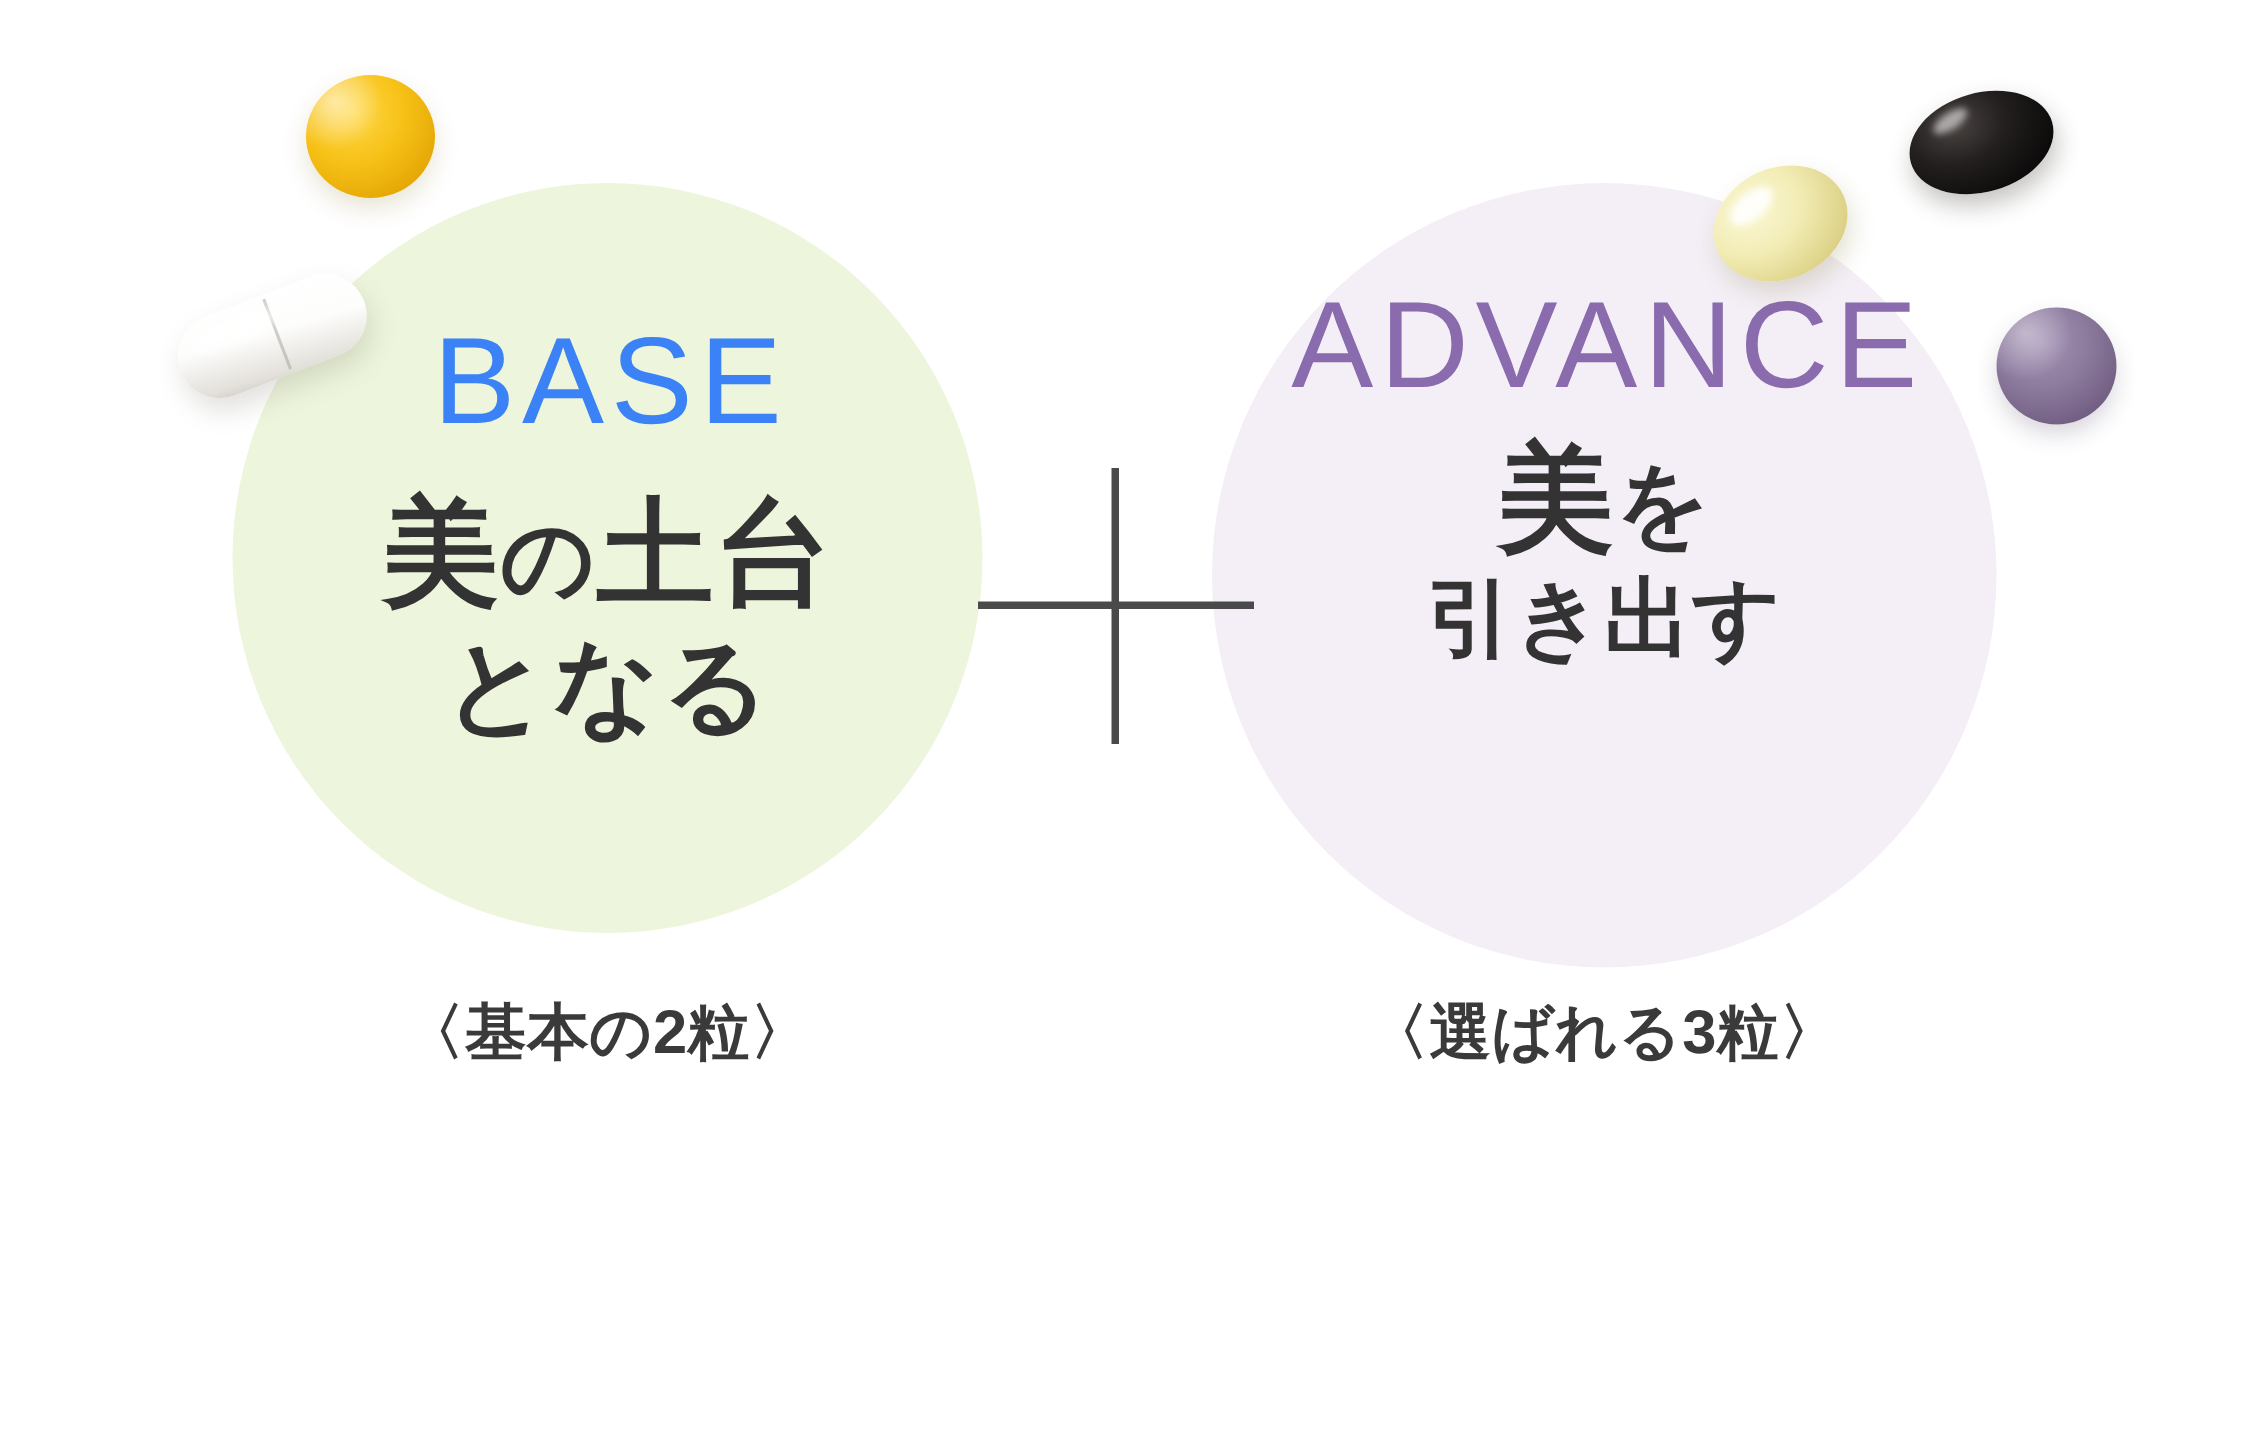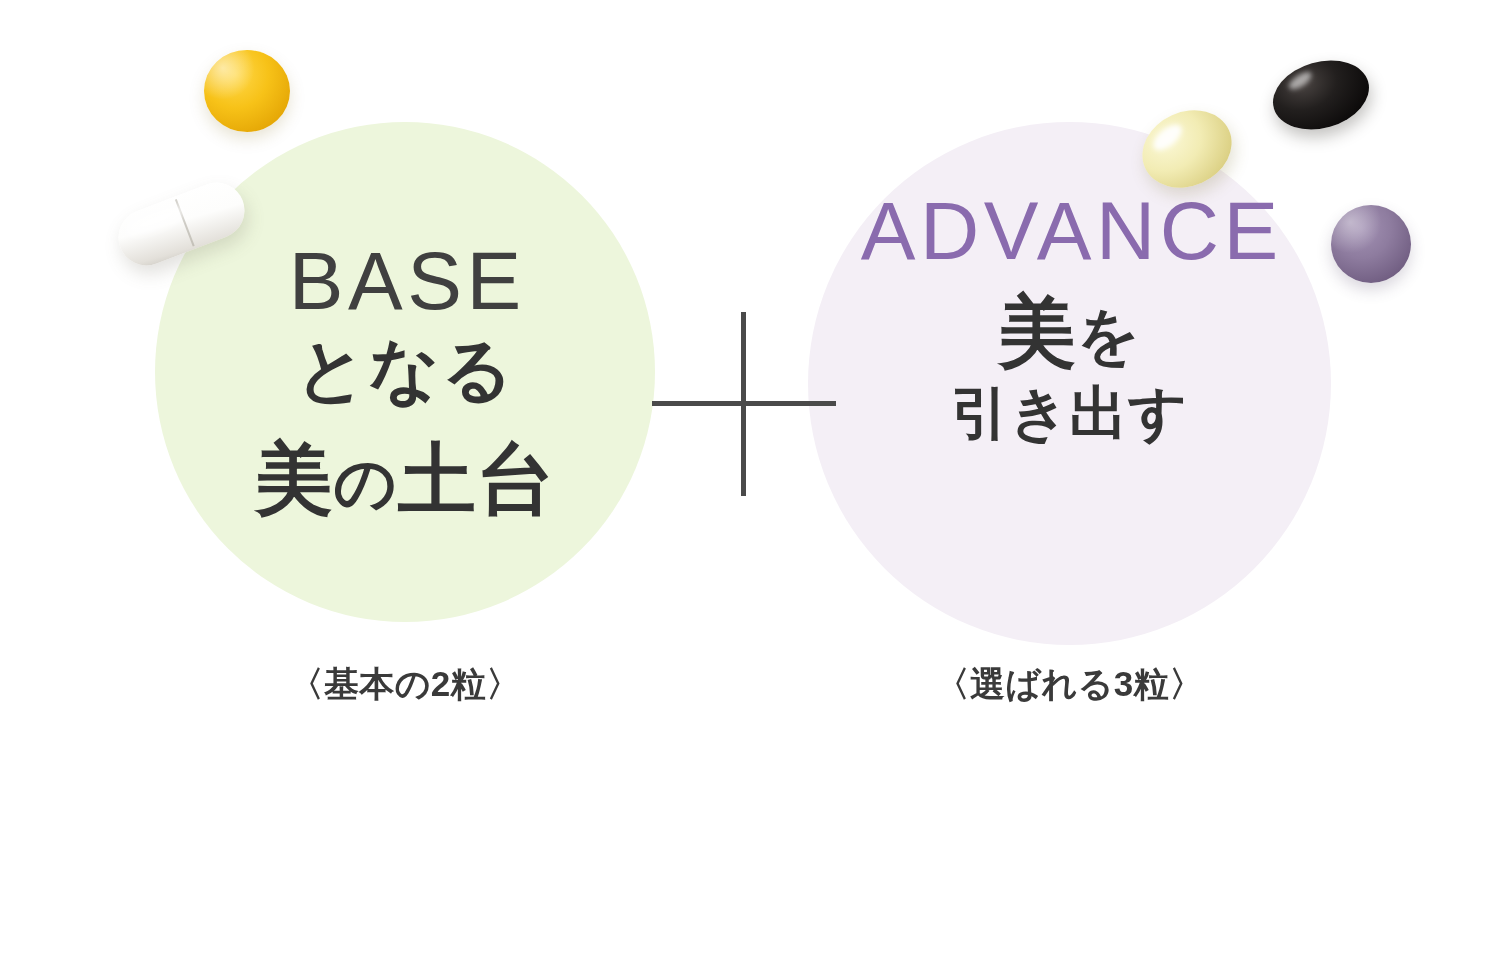--- a/index.html
+++ b/index.html
@@ -73,21 +73,21 @@
   #panel-advance{ left: 808px; top: 122px; width: 523px; }
 
   .eyebrow {
     font-size: 82px;
     line-height: 1;
     font-weight: 400;
     letter-spacing: 0.055em;
     text-indent: 0.055em;
     white-space: nowrap;
   }
-  #eyebrow-base    { color: #404040; margin-top: 118px; }
+  #eyebrow-base    { color: #3b82f6; margin-top: 92px; }
   #eyebrow-advance { color: #8a6bae; margin-top: 68px; }
 
   .jp {
     color: #333333;
     font-weight: 700;
     line-height: 1.04;
     white-space: nowrap;
   }
   .jp-line { display: block; }
 
@@ -97,21 +97,21 @@
 
   #jp-advance .jp-line-1 { font-size: 78px; margin-top: 20px; letter-spacing: 0.01em; }
   #jp-advance .jp-line-1 .sm { font-size: 62px; vertical-align: 2px; }
   #jp-advance .jp-line-2 { font-size: 58px; margin-top: 10px; letter-spacing: 0.01em; }
 
   
   .caption {
     position: absolute;
     text-align: center;
     color: #3a3a3a;
-    font-size: 35px;
+    font-size: 41px;
     font-weight: 700;
     letter-spacing: 0.01em;
     white-space: nowrap;
   }
   #caption-base    { left: 155px; top: 661px; width: 500px; }
   #caption-advance { left: 808px; top: 661px; width: 523px; }
 
   
   .pill { position: absolute; }
 
@@ -227,22 +227,22 @@
   <div class="circle" id="circle-advance"></div>
 
   <div id="plus-sign">
     <div class="bar-h"></div>
     <div class="bar-v"></div>
   </div>
 
   <div class="panel" id="panel-base">
     <div class="eyebrow" id="eyebrow-base">BASE</div>
     <div class="jp" id="jp-base">
+      <span class="jp-line jp-line-1"><span>美</span><span class="sm">の</span><span>土台</span></span>
       <span class="jp-line jp-line-2">となる</span>
-      <span class="jp-line jp-line-1"><span>美</span><span class="sm">の</span><span>土台</span></span>
     </div>
   </div>
 
   <div class="panel" id="panel-advance">
     <div class="eyebrow" id="eyebrow-advance">ADVANCE</div>
     <div class="jp" id="jp-advance">
       <span class="jp-line jp-line-1"><span>美</span><span class="sm">を</span><span></span></span>
       <span class="jp-line jp-line-2">引き出す</span>
     </div>
   </div>

